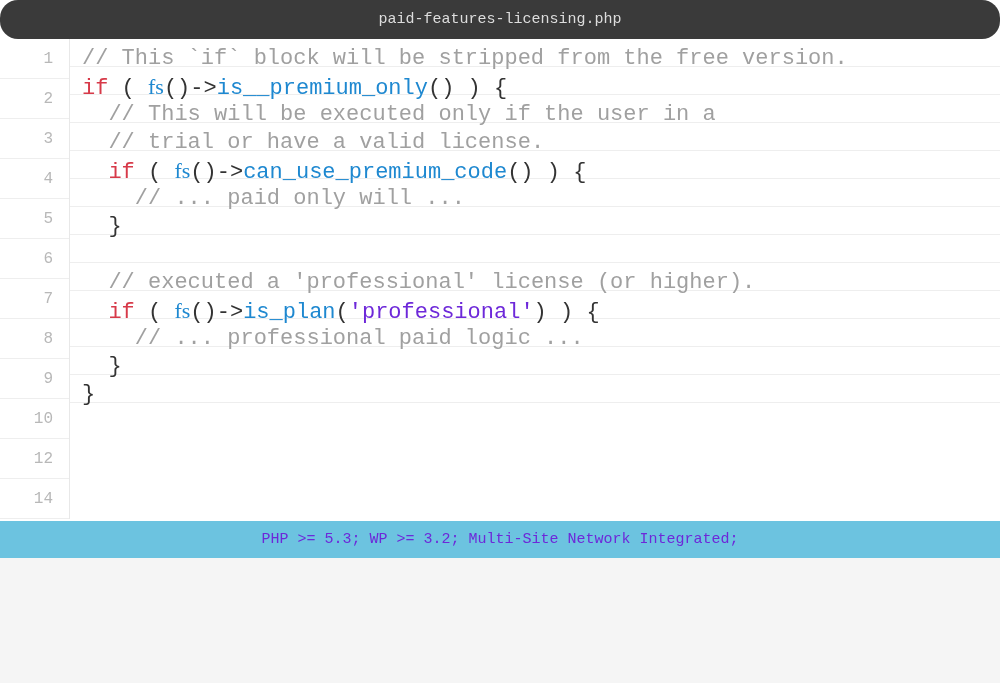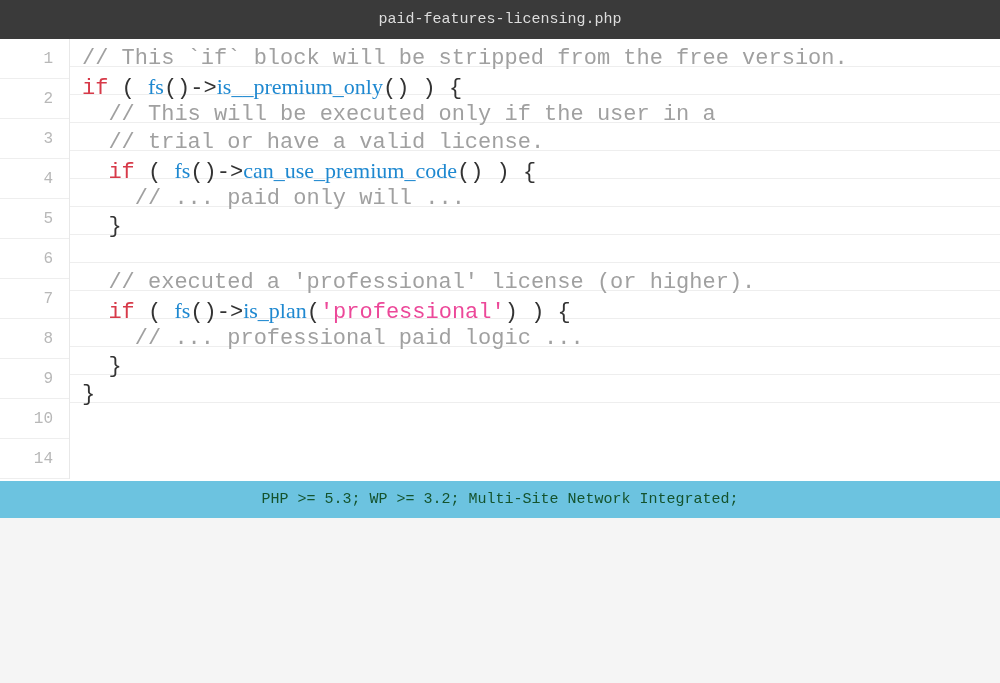--- a/index.html
+++ b/index.html
@@ -13,20 +13,21 @@
       background: #fff;
       position: relative;
     }
     .editor-header {
       background: #3a3a3a;
       color: #ddd;
       text-align: center;
       padding: 11px 0;
       font-size: 15px;
       font-family: "Consolas", "Monaco", "Courier New", monospace;
+      border-radius: 18px;
     }
     .code-area {
       display: flex;
       background: #fff;
     }
     .gutter {
       width: 70px;
       background: #fff;
       border-right: 1px solid #e8e8e8;
       text-align: right;
@@ -50,26 +51,26 @@
       padding-left: 12px;
       font-size: 22px;
       border-bottom: 1px solid #eee;
       white-space: pre;
       font-family: "Consolas", "Monaco", "Courier New", monospace;
       color: #333;
     }
     .tok-comment { color: #a0a0a0; }
     .tok-keyword { color: #d73a49; }
     .tok-func { color: #1e88d0; font-family: Liberation Serif, serif; }
-    .tok-method { color: #1e88d0; font-family: Liberation Serif, serif; }
+    .tok-method { color: #1e88d0; }
     .tok-punct { color: #333; }
-    .tok-string { color: #ec4899; text-align: right; }
+    .tok-string { color: #6d28d9; text-align: right; }
     .status-bar {
       background: #6cc3e0;
-      color: #14532d;
+      color: #6d28d9;
       text-align: center;
       font-size: 15px;
       padding: 10px 0;
       font-family: "Consolas", "Monaco", "Courier New", monospace;
       margin-top: 2px;
     }
   </style>
 </head>
 <body>
 
@@ -80,20 +81,21 @@
       <div class="lineno">1</div>
       <div class="lineno">2</div>
       <div class="lineno">3</div>
       <div class="lineno">4</div>
       <div class="lineno">5</div>
       <div class="lineno">6</div>
       <div class="lineno">7</div>
       <div class="lineno">8</div>
       <div class="lineno">9</div>
       <div class="lineno">10</div>
+      <div class="lineno">12</div>
       <div class="lineno">14</div>
     </div>
     <div class="lines">
       <div class="line"><span class="tok-comment">// This `if` block will be stripped from the free version.</span></div>
       <div class="line"><span class="tok-keyword">if</span><span class="tok-punct"> ( </span><span class="tok-func">fs</span><span class="tok-punct">()-&gt;</span><span class="tok-method">is__premium_only</span><span class="tok-punct">() ) {</span></div>
       <div class="line">  <span class="tok-comment">// This will be executed only if the user in a</span></div>
       <div class="line">  <span class="tok-comment">// trial or have a valid license.</span></div>
       <div class="line">  <span class="tok-keyword">if</span><span class="tok-punct"> ( </span><span class="tok-func">fs</span><span class="tok-punct">()-&gt;</span><span class="tok-method">can_use_premium_code</span><span class="tok-punct">() ) {</span></div>
       <div class="line">    <span class="tok-comment">// ... paid only will ...</span></div>
       <div class="line">  <span class="tok-punct">}</span></div>

